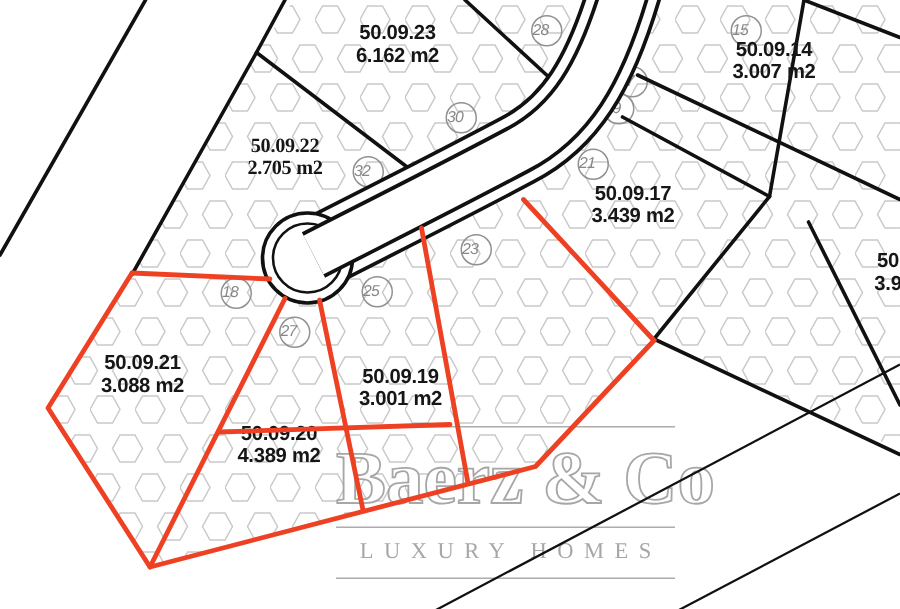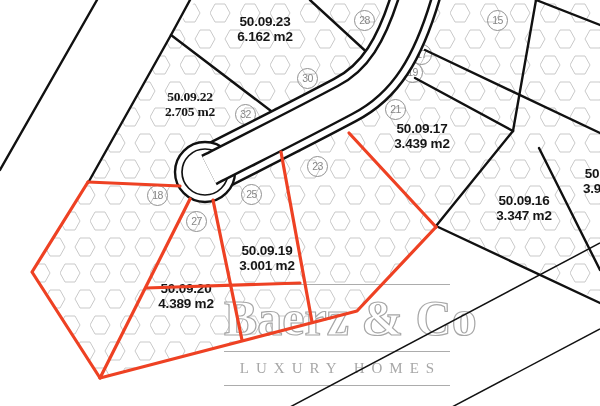--- a/index.html
+++ b/index.html
@@ -18,22 +18,22 @@
 
   .plabel{
     position:absolute;transform:translate(-50%,-50%);
     text-align:center;white-space:nowrap;
     font-weight:bold;font-size:13.5px;line-height:15px;
     letter-spacing:-0.2px;color:#161616;
   }
   .marker{
     position:absolute;width:21px;height:21px;margin-left:-11px;margin-top:-11px;
     border:1.3px solid #919191;border-radius:50%;
-    color:#878787;font-size:10.5px;line-height:19px;text-align:center;
-    letter-spacing:-0.5px;box-sizing:border-box;background:transparent;
+    color:#878787;font-size:10.5px;line-height:19px;
+    letter-spacing:-0.5px;box-sizing:border-box;background:transparent;font-style:italic;
   }
   #watermark{
     position:absolute;left:224px;top:284px;width:226px;
     font-family:"Liberation Serif",serif;opacity:0.92;
   }
   .wm-rule{border-top:1.5px solid #a6a6a6;width:100%;}
   .wm-brand{
     font-size:50px;font-weight:bold;line-height:66px;text-align:center;
     color:#ffffff;-webkit-text-stroke:1.2px #a0a0a0;white-space:nowrap;
   }
@@ -103,31 +103,35 @@
 
   <div id="label-layer" class="layer">
       <div class="plabel" style="left: 265px; top: 29px;">
         <div>50.09.23</div>
         <div>6.162 m2</div>
       </div>
       <div class="plabel" style="left: 190px; top: 104px; font-family: Liberation Serif, serif;">
         <div>50.09.22</div>
         <div>2.705 m2</div>
       </div>
+      <div class="plabel" style="left: 516px; top: 40px;">
+        <div>50.09.14</div>
+        <div>3.007 m2</div>
+      </div>
       <div class="plabel" style="left: 422px; top: 136px;">
         <div>50.09.17</div>
         <div>3.439 m2</div>
       </div>
-      <div class="plabel" style="left: 524px; top: 208px;">
-        <div>50.09.16</div>
-        <div>3.347 m2</div>
-      </div>
       <div class="plabel" style="left: 267px; top: 258px;">
         <div>50.09.19</div>
         <div>3.001 m2</div>
+      </div>
+      <div class="plabel" style="left: 95px; top: 249px;">
+        <div>50.09.21</div>
+        <div>3.088 m2</div>
       </div>
       <div class="plabel" style="left: 186px; top: 296px;">
         <div>50.09.20</div>
         <div>4.389 m2</div>
       </div>
       <div class="plabel" style="left: 592px; top: 181px;">
         <div>50</div>
         <div>3.9</div>
       </div>
     </div>

